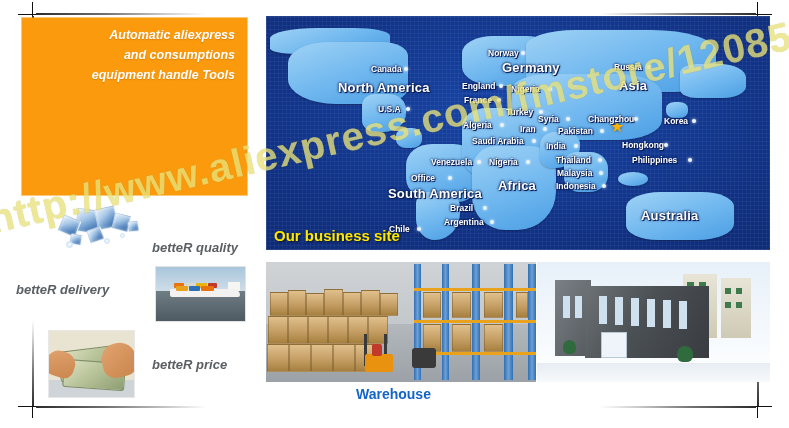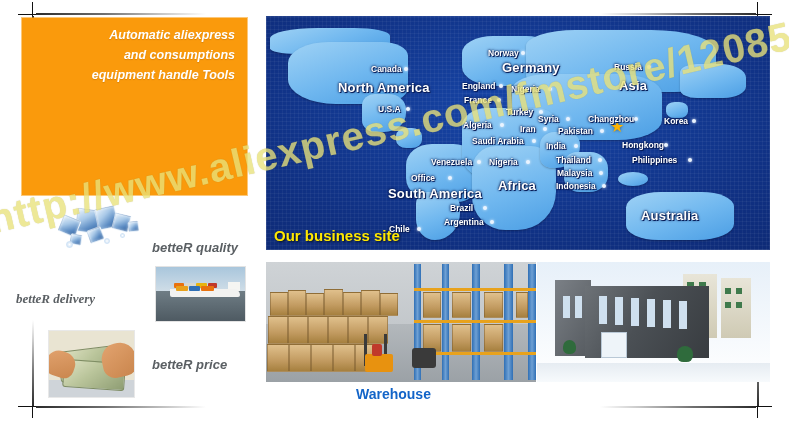--- a/index.html
+++ b/index.html
@@ -225,21 +225,21 @@
     <div class="sup"></div>
     <div class="hull"></div>
     <div class="cont" style="left:20%;top:30%;width:12%;background:#e8720f;"></div>
     <div class="cont" style="left:33%;top:30%;width:11%;background:#d8d8d0;"></div>
     <div class="cont" style="left:45%;top:29%;width:12%;background:#e8b40f;"></div>
     <div class="cont" style="left:58%;top:30%;width:11%;background:#c0392b;"></div>
     <div class="cont" style="left:22%;top:35%;width:14%;background:#e8a21c;"></div>
     <div class="cont" style="left:37%;top:35%;width:13%;background:#2f6fb5;"></div>
     <div class="cont" style="left:51%;top:35%;width:14%;background:#e8720f;"></div>
   </div>
-  <div class="feat-label" style="left:16px;top:291px;font-family:Liberation Serif, serif;">betteR delivery</div>
+  <div class="feat-label" style="left:16px;top:282px;">betteR delivery</div>
 
   <div class="photo" id="money-photo">
     <div class="tabletop"></div>
     <div class="bill" style="left:12%;top:26%;width:74%;height:44%;transform:rotate(-7deg);"></div>
     <div class="bill" style="left:16%;top:46%;width:70%;height:40%;transform:rotate(4deg);"></div>
     <div class="hand" style="left:-4%;top:30%;width:34%;height:40%;transform:rotate(18deg);"></div>
     <div class="hand" style="left:62%;top:18%;width:40%;height:52%;transform:rotate(-12deg);"></div>
   </div>
   <div class="feat-label" style="left:152px;top:357px;">betteR price</div>
 

